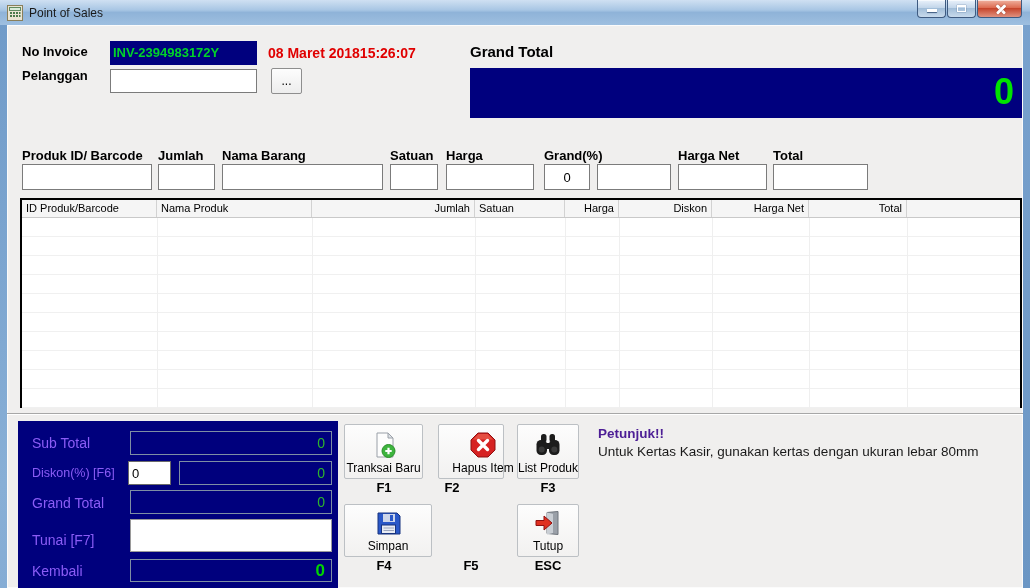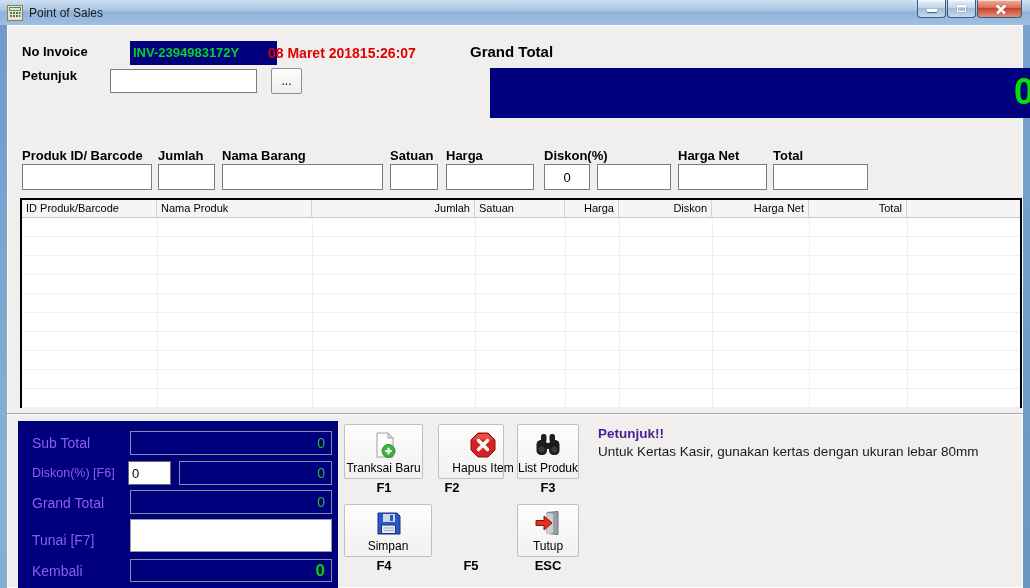--- a/index.html
+++ b/index.html
@@ -18,21 +18,21 @@
   .win-btn.close-b{width:45px;background:linear-gradient(#f0b2a0,#dd6c52 45%,#c6452c 50%,#e09280);}
   .glyph-min{position:absolute;left:9px;bottom:5px;width:10px;height:3px;background:#fff;box-shadow:0 1px 1px #3e5a80;}
   .glyph-max{position:absolute;left:9px;top:5px;width:9px;height:7px;border:1px solid #fff;border-top:2px solid #fff;box-shadow:0 0 1px #3e5a80;}
   .glyph-x1,.glyph-x2{position:absolute;left:17px;top:8px;width:12px;height:2.5px;background:#fff;border-radius:1px;box-shadow:0 0 1px #7a1a08;}
   .glyph-x1{transform:rotate(45deg);}
   .glyph-x2{transform:rotate(-45deg);}
   .client{position:absolute;left:7px;top:25px;width:1016px;height:563px;background:#f0efee;
     box-shadow:inset 0 0 0 1px #fbfbfb;}
   .abs{position:absolute;}
   .lbl{font-weight:bold;font-size:13px;color:#000;white-space:nowrap;}
-  .navybox{background:#00007e;margin-left:20px;}
+  .navybox{background:#00007e;}
   .inv-text{color:#00d22a;font-weight:bold;font-size:13px;line-height:24px;padding-left:3px;}
   .date-text{color:#e00000;font-weight:bold;font-size:14px;}
   .tfield{border:1px solid #7b7b7b;background:#fff;font-size:13px;padding:0 3px;outline:none;}
   .gt-label{font-weight:bold;font-size:15px;}
   .gt-value{color:#00e400;font-weight:bold;font-size:36px;line-height:48px;text-align:right;padding-right:8px;}
   
   .grid{border:2px solid #000000;background:#000000;}
   .grid-header{display:flex;height:18px;background:#f5f5f5;border-bottom:1px solid #c9c9c9;}
   .gh-cell{font-size:11px;color:#000;padding:2px 4px;border-right:1px solid #d2d2d2;white-space:nowrap;overflow:hidden;}
   .gh-l{text-align:left;} .gh-r{text-align:right;}
@@ -95,33 +95,33 @@
         </div>
     </div>
   </div>
 
   <div class="client">
 
     <div class="abs lbl" style="left:15px;top:19px;">No Invoice</div>
     <div class="abs navybox inv-text" style="left:103px;top:16px;width:147px;height:24px;">INV-2394983172Y</div>
     <div class="abs date-text" style="left:261px;top:20px;">08 Maret 201815:26:07</div>
 
-    <div class="abs lbl" style="left:15px;top:43px;">Petunjuk</div>
+    <div class="abs lbl" style="left:15px;top:43px;">Pelanggan</div>
     <input class="abs tfield" style="left: 103px; top: 44px; width: 147px; height: 24px;" value="">
     <button class="abs" style="left:264px;top:43px;width:31px;height:26px;border:1px solid #8e8e8e;background:linear-gradient(#fdfdfd,#ededed);font-size:12px;border-radius:2px;">...</button>
 
     <div class="abs gt-label" style="left:463px;top:18px;">Grand Total</div>
     <div class="abs navybox gt-value" style="left:463px;top:43px;width:552px;height:50px;">0</div>
 
     <div class="abs lbl" style="left:15px;top:123px;">Produk ID/ Barcode</div>
     <div class="abs lbl" style="left:151px;top:123px;">Jumlah</div>
     <div class="abs lbl" style="left:215px;top:123px;">Nama Barang</div>
     <div class="abs lbl" style="left:383px;top:123px;">Satuan</div>
     <div class="abs lbl" style="left:439px;top:123px;">Harga</div>
-    <div class="abs lbl" style="left:537px;top:123px;">Diskon(%)</div>
+    <div class="abs lbl" style="left:537px;top:123px;">Grand(%)</div>
     <div class="abs lbl" style="left:671px;top:123px;">Harga Net</div>
     <div class="abs lbl" style="left:766px;top:123px;">Total</div>
 
     <input class="abs tfield" style="left: 15px; top: 139px; width: 130px; height: 26px;" value="">
     <input class="abs tfield" style="left: 151px; top: 139px; width: 57px; height: 26px;" value="">
     <input class="abs tfield" style="left: 215px; top: 139px; width: 161px; height: 26px;" value="">
     <input class="abs tfield" style="left: 383px; top: 139px; width: 48px; height: 26px;" value="">
     <input class="abs tfield" style="left: 439px; top: 139px; width: 88px; height: 26px;" value="">
     <input class="abs tfield" style="left: 537px; top: 139px; width: 46px; height: 26px; text-align: center;" value="0">
     <input class="abs tfield" style="left: 590px; top: 139px; width: 74px; height: 26px;" value="">

